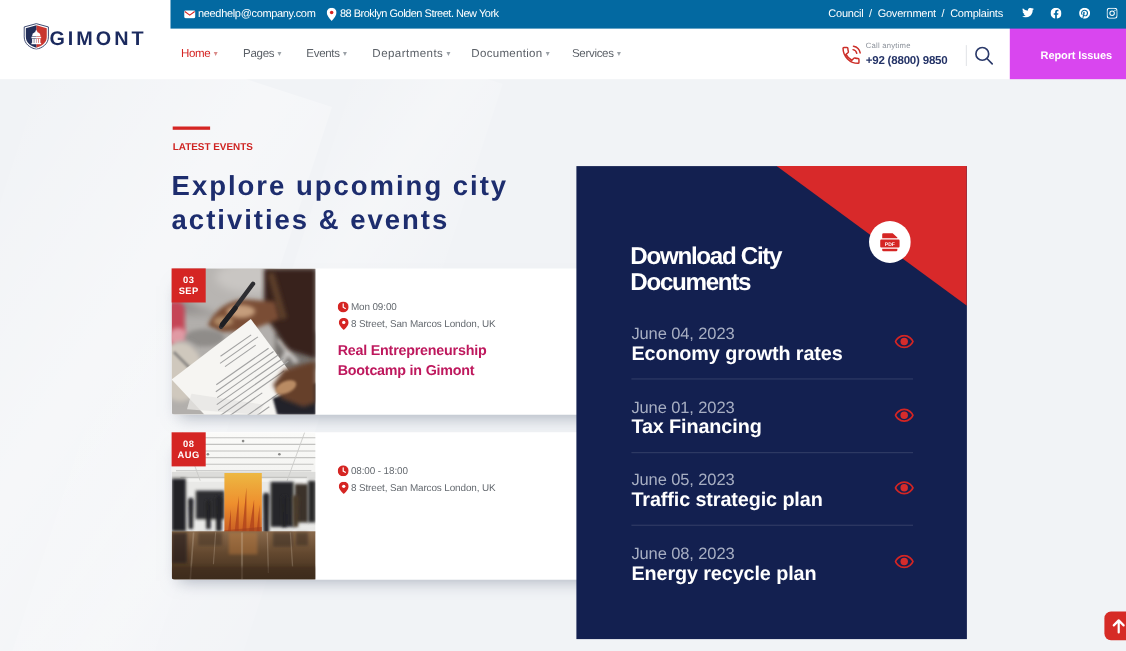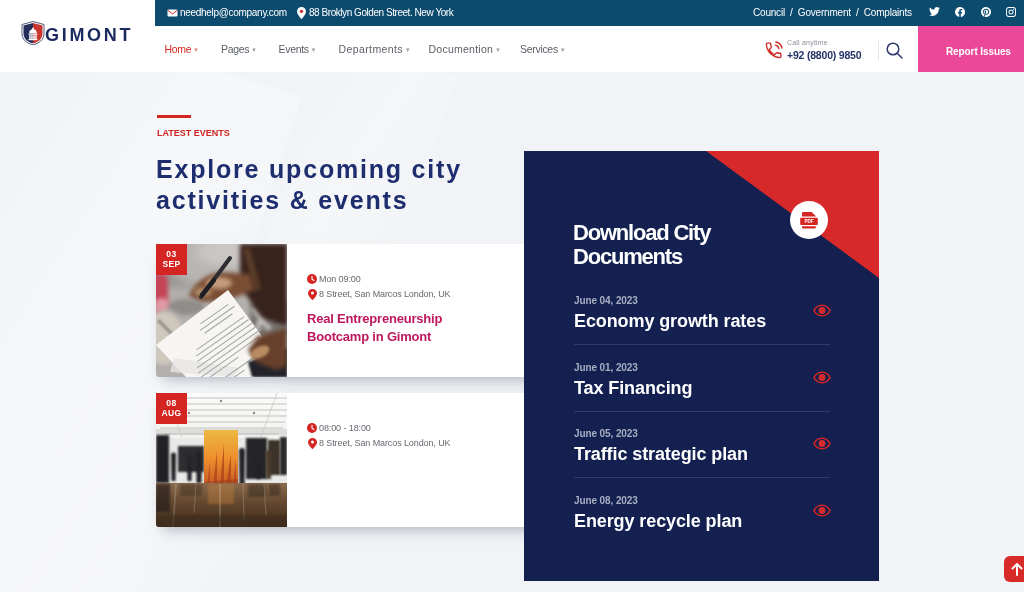--- a/index.html
+++ b/index.html
@@ -1,22 +1,22 @@
 <!DOCTYPE html>
 <html><head>
 <meta charset="utf-8">
 <style>
   * { margin:0; padding:0; box-sizing:border-box; }
   html,body { width:1024px; height:592px; overflow:hidden; }
   body { font-family:"Liberation Sans", sans-serif; background:#f1f3f6; position:relative; }
 
   
   #header { position:absolute; top:0; left:0; width:1024px; height:72px; background:#fff; z-index:5; }
-  #topbar { position:absolute; top:0; left:155px; width:869px; height:26px; background:#0c4a6e; z-index:3; }
-  #reportbtn { position:absolute; top:0; right:0; width:106px; height:72px; background:#ec4899; }
+  #topbar { position:absolute; top:0; left:155px; width:869px; height:26px; background:#0369a1; z-index:3; }
+  #reportbtn { position:absolute; top:0; right:0; width:106px; height:72px; background:#d946ef; }
   #reportbtn span { position:absolute; left:28px; top:46px; color:#fff; font-weight:bold; font-size:10px; letter-spacing:-0.1px; white-space:nowrap; }
   .tb-txt { color:#fff; font-size:10px; letter-spacing:-0.3px; position:absolute; top:7px; white-space:nowrap; }
   .tb-ic { position:absolute; }
 
   .nav-item { position:absolute; top:43px; font-size:10.5px; letter-spacing:-0.3px; color:#5b6067; white-space:nowrap; }
   .nav-item .car { color:#9aa0a6; font-size:7px; margin-left:3px; position:relative; top:-1px; }
   .nav-red { color:#d52523 !important; }
 
   #logo-text { position:absolute; left:45px; top:24.5px; font-size:18px; font-weight:bold; color:#1b2a5e; letter-spacing:2.7px; white-space:nowrap; }
 
@@ -35,21 +35,21 @@
   .card { position:absolute; left:156px; width:406px; background:#fff; border-radius:3px; box-shadow:0 9px 14px -7px rgba(110,120,140,0.55); }
   .card .photo { position:absolute; left:0; top:0; width:131px; border-radius:3px 0 0 3px; overflow:hidden; }
   .badge { position:absolute; left:0; top:0; width:31px; height:31px; background:#d52523; color:#fff; font-size:8.5px; font-weight:bold; text-align:center; line-height:9.5px; padding-top:6px; letter-spacing:0.4px; z-index:3; }
   .meta { position:absolute; left:163px; font-size:9px; color:#64696f; letter-spacing:-0.1px; white-space:nowrap; }
   .meta-ic { position:absolute; left:151px; }
   .card-title { position:absolute; left:151px; font-size:13px; font-weight:bold; color:#be185d; letter-spacing:-0.2px; line-height:18.5px; white-space:nowrap; }
 
   
   #panel { position:absolute; left:524px; top:115px; width:355px; height:430px; background:#132050; overflow:hidden;margin-top:36px; }
   #panel h2 { position:absolute; left:49px; top:70px; font-size:22px; line-height:24px; color:#fff; letter-spacing:-1.2px; white-space:nowrap; }
-  .pdate { position:absolute; left:50px; font-size:10px; color:#a7aec2; letter-spacing:-0.1px; white-space:nowrap;font-weight:bold; }
+  .pdate { position:absolute; left:50px; font-size:15px; color:#a7aec2; letter-spacing:-0.1px; white-space:nowrap; }
   .ptitle { position:absolute; left:50px; font-size:18px; font-weight:bold; color:#fff; letter-spacing:-0.1px; white-space:nowrap; }
   .psep { position:absolute; left:50px; width:256px; height:1px; background:rgba(255,255,255,0.13); }
   .peye { position:absolute; left:289px; }
 
   #uparrow { position:absolute; left:1004px; top:556px; width:26px; height:26px; background:#d62b26; border-radius:6px; z-index:6; }
 </style>
 </head>
 <body>
 
 <div id="main">

